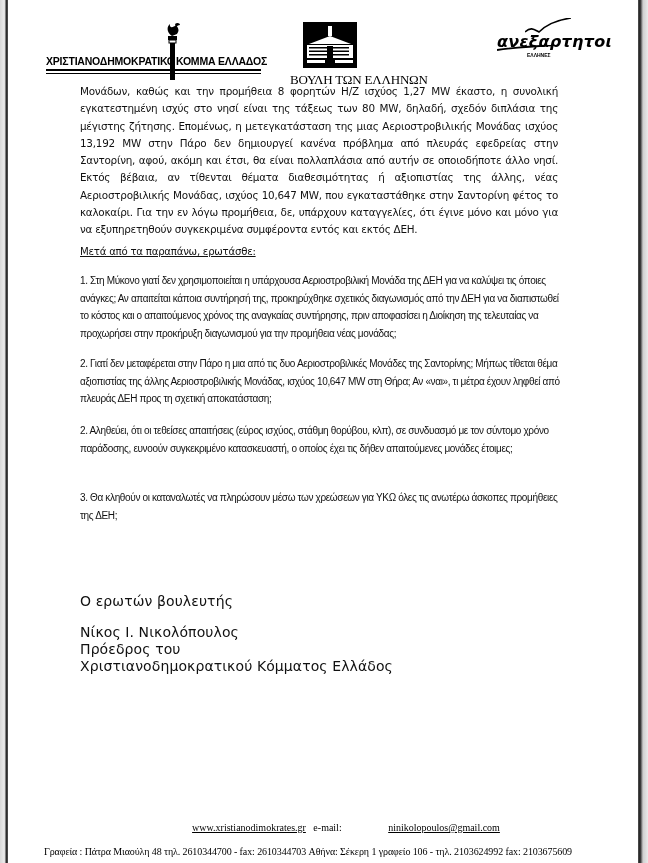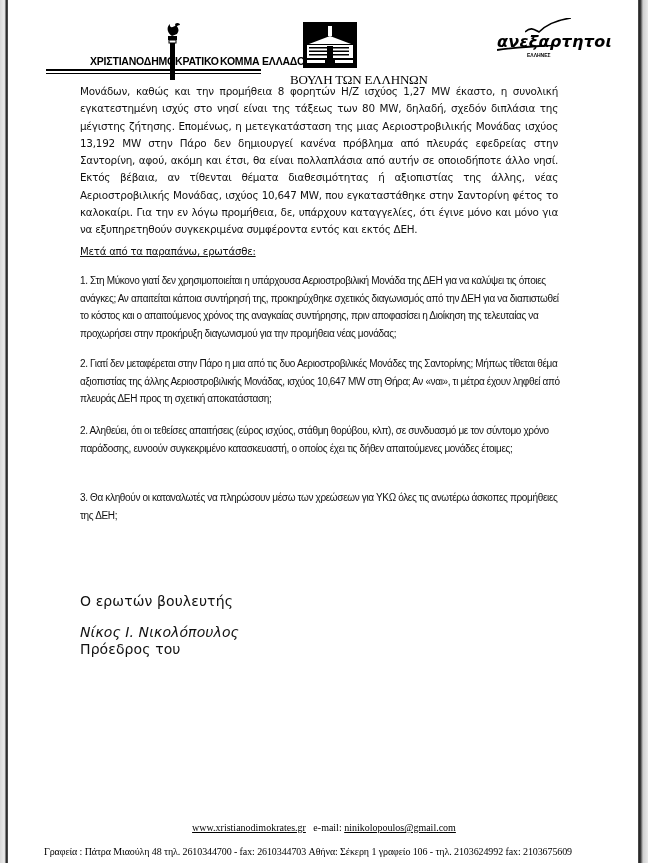--- a/index.html
+++ b/index.html
@@ -11,21 +11,21 @@
     .edge-left { position: absolute; left: 0; top: 0; width: 8px; height: 863px;
       background: linear-gradient(to right, #d8d8d8 0%, #ececec 55%, #2a2a2a 80%, #555 100%); }
     .edge-right { position: absolute; left: 638px; top: 0; width: 10px; height: 863px;
       background: linear-gradient(to right, #555 0%, #1c1c1c 20%, #cfcfcf 50%, #eaeaea 100%); }
 
     
     .logo-kdk { position: absolute; left: 46px; top: 22px; width: 215px; height: 58px; }
     .logo-kdk .torch { position: absolute; left: 118px; top: 0; }
     .logo-kdk .kdk-text { position: absolute; left: 0; top: 33px; width: 215px;
       font-family: "Liberation Sans", sans-serif; font-weight: bold; font-size: 10.5px;
-      letter-spacing: -0.2px; color: #000; white-space: nowrap; display: flex; margin-left: 44px; }
+      letter-spacing: -0.2px; color: #000; white-space: nowrap; display: flex; }
     .logo-kdk .kdk-left { width: 118px; text-align: left; }
     .logo-kdk .kdk-right { margin-left: 12px; }
     .logo-kdk .kdk-rule { position: absolute; left: 0; top: 47px; width: 215px; height: 2px; background: #000; }
     .logo-kdk .kdk-rule2 { position: absolute; left: 0; top: 51px; width: 215px; height: 1px; background: #000; }
 
     .logo-vouli { position: absolute; left: 290px; top: 22px; width: 80px; height: 62px; }
     .logo-vouli .building { position: absolute; left: 13px; top: 0; }
     .logo-vouli .vouli-text { position: absolute; left: 0; top: 50px; width: 80px; text-align: center;
       font-family: "Liberation Serif", serif; font-size: 13px; color: #000; white-space: nowrap; letter-spacing: -0.2px; }
 
@@ -47,27 +47,27 @@
       font-family: Liberation Sans, sans-serif; font-size: 10px; line-height: 17.5px; color: #111;
       letter-spacing: -0.35px; }
     .q1 { top: 272px; }
     .q2 { top: 355px; }
     .q3 { top: 422px; }
     .q4 { top: 489px; }
 
     .sig { position: absolute; left: 80px; font-family: "DejaVu Sans", sans-serif; font-size: 14px;
       color: #111; letter-spacing: 0.1px; margin: 0; }
     .sig1 { top: 593px; }
-    .sig2 { top: 624px; font-style: italic; }
+    .sig2 { top: 624px; }
     .sig3 { top: 641px; }
     .sig4 { top: 658px; }
 
     .footer-web { position: absolute; left: 0; width: 648px; top: 822px; text-align: center;
       font-family: "Liberation Serif", serif; font-size: 10px; color: #000; }
-    .footer-web .link { text-decoration: underline; }
+    .footer-web .link { text-decoration: underline; margin-left: 44px; }
     .footer-offices { position: absolute; left: 44px; top: 846px; width: 580px; white-space: nowrap;
       font-family: "Liberation Serif", serif; font-size: 10px; color: #000; letter-spacing: -0.1px; }
   </style>
 </head>
 <body>
 
 <div class="page">
   <div class="edge-left"></div>
   <div class="edge-right"></div>
 
@@ -120,20 +120,21 @@
   <p class="body-text p-ask">Μετά από τα παραπάνω, ερωτάσθε:</p>
 
   <p class="q q1">1.  Στη Μύκονο γιατί δεν χρησιμοποιείται η υπάρχουσα Αεριοστροβιλική Μονάδα της ΔΕΗ για να καλύψει τις όποιες ανάγκες; Αν απαιτείται κάποια συντήρησή της, προκηρύχθηκε σχετικός διαγωνισμός από την ΔΕΗ για να διαπιστωθεί το κόστος και ο απαιτούμενος χρόνος της αναγκαίας συντήρησης, πριν αποφασίσει η Διοίκηση της τελευταίας να προχωρήσει στην προκήρυξη διαγωνισμού για την προμήθεια νέας μονάδας;</p>
   <p class="q q2">2.  Γιατί δεν μεταφέρεται στην Πάρο η μια από τις δυο Αεριοστροβιλικές Μονάδες της Σαντορίνης; Μήπως τίθεται θέμα αξιοπιστίας της άλλης Αεριοστροβιλικής Μονάδας, ισχύος 10,647 MW στη Θήρα; Αν «ναι», τι μέτρα έχουν ληφθεί από πλευράς ΔΕΗ προς τη σχετική αποκατάσταση;</p>
   <p class="q q3">2.  Αληθεύει, ότι οι τεθείσες απαιτήσεις (εύρος ισχύος, στάθμη θορύβου, κλπ), σε συνδυασμό με τον σύντομο χρόνο παράδοσης, ευνοούν συγκεκριμένο κατασκευαστή, ο οποίος έχει τις δήθεν απαιτούμενες μονάδες έτοιμες;</p>
   <p class="q q4">3.  Θα κληθούν οι καταναλωτές να πληρώσουν μέσω των χρεώσεων για ΥΚΩ όλες τις ανωτέρω άσκοπες προμήθειες της ΔΕΗ;</p>
 
   <p class="sig sig1">Ο ερωτών βουλευτής</p>
   <p class="sig sig2">Νίκος Ι. Νικολόπουλος</p>
   <p class="sig sig3">Πρόεδρος του</p>
+  <p class="sig sig4">Χριστιανοδημοκρατικού Κόμματος Ελλάδος</p>
 
   <div class="footer-web">
     <span class="link">www.xristianodimokrates.gr</span>
     &nbsp;
     <span>e-mail:</span>
     <span class="link">ninikolopoulos@gmail.com</span>
   </div>
   <div class="footer-offices">Γραφεία  : Πάτρα Μιαούλη 48 τηλ. 2610344700 - fax: 2610344703  Αθήνα: Σέκερη 1  γραφείο 106 - τηλ. 2103624992 fax: 2103675609</div>
 </div>
 

